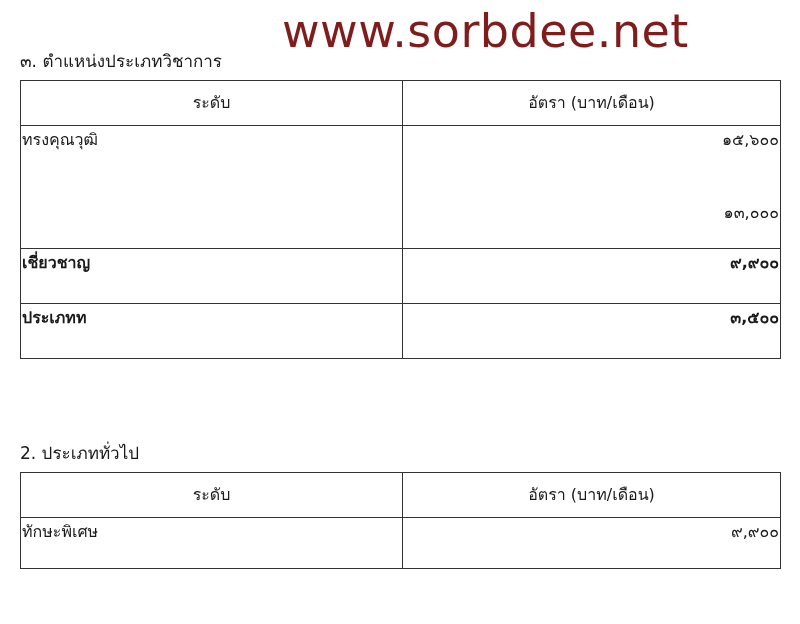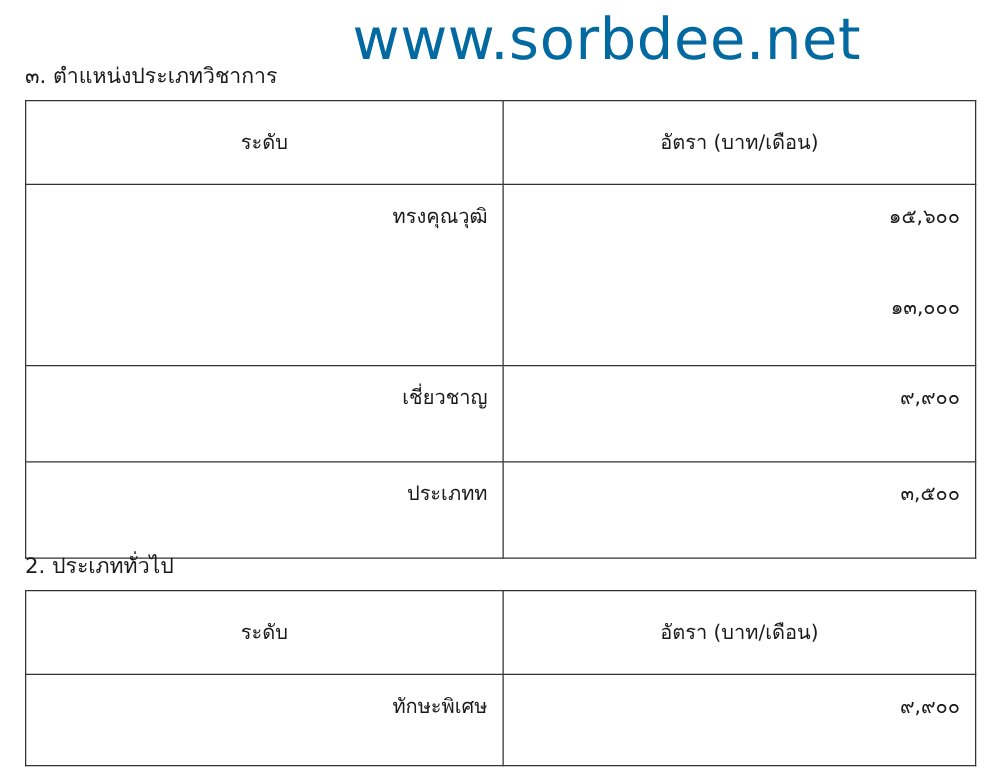--- a/index.html
+++ b/index.html
@@ -15,21 +15,21 @@
     color: #1a1a1a;
     overflow: hidden;
   }
 
   .watermark {
     position: absolute;
     top: 4px;
     left: 282px;
     font-family: "DejaVu Sans", sans-serif;
     font-size: 46px;
-    color: #0369a1;
+    color: #7f1d1d;
     letter-spacing: 0.5px;
     white-space: nowrap;
     user-select: none;
   }
 
   .page {
     position: absolute;
     top: 0;
     left: 0;
     width: 800px;
@@ -55,57 +55,57 @@
 
   table.rate-table {
     border-collapse: collapse;
     width: 760px;
     table-layout: fixed;
   }
   table.rate-table td {
     border: 1px solid #333333;
     font-size: 16px;
     vertical-align: top;
-    padding: 12px;
+    padding: 1px;
     margin-top: 20px;
   }
   .col-level { width: 382px; }
   .col-rate  { width: 378px; }
 
   .head-cell {
     text-align: center;
     height: 42px;
     line-height: 42px;
     font-size: 16px;
   }
 
   .level-cell {
     padding: 8px 0 8px 10px;
-    text-align: right;
+    text-align: left;
   }
   .rate-cell {
     text-align: right;
     padding: 8px 0 8px 0;
   }
 
   .rate-stack {
     display: block;
   }
   .rate-stack span {
     display: block;
   }
   .rate-gap {
     height: 48px;
   }
 
   .row-tall .level-cell,
   .row-tall .rate-cell {
     height: 120px;
   }
-  .r-h52 { height: 52px; }
+  .r-h52 { height: 52px; font-weight: bold; }
   .r-h48 { height: 48px; }
 </style>
 </head>
 <body>
 
 <div class="page">
 
   <div class="watermark">www.sorbdee.net</div>
 
   <div class="section section-1">

